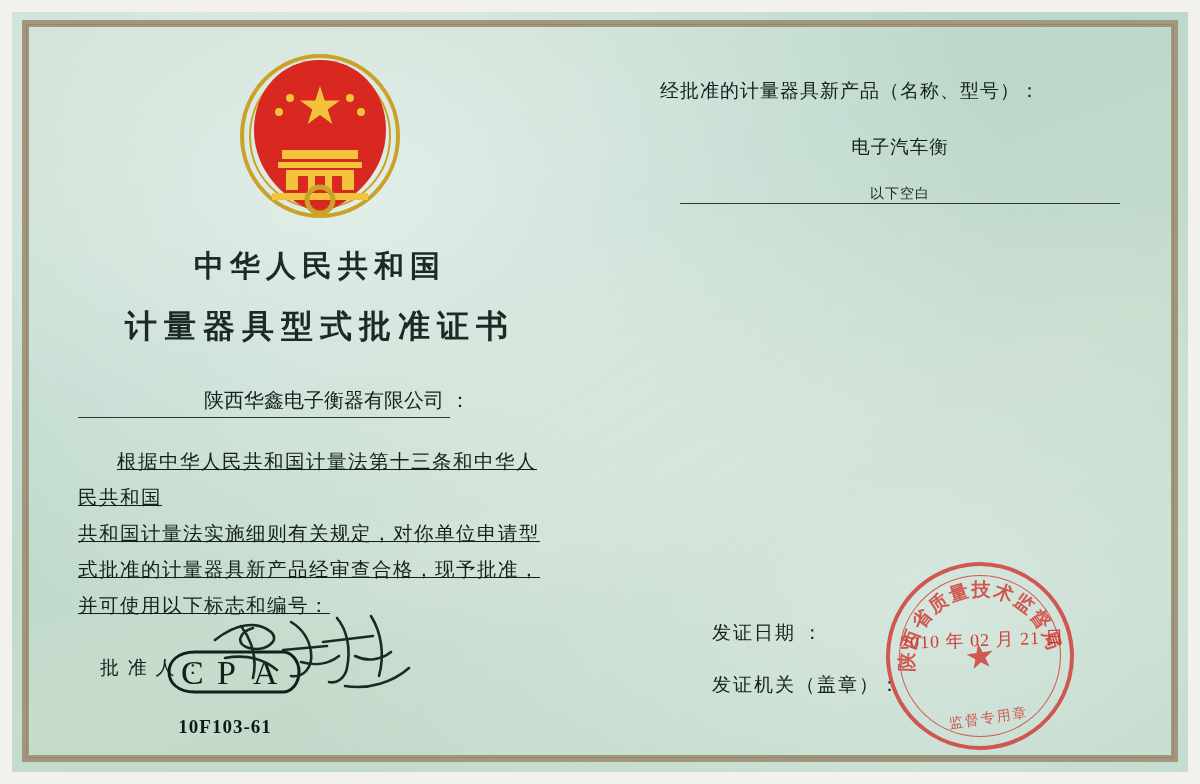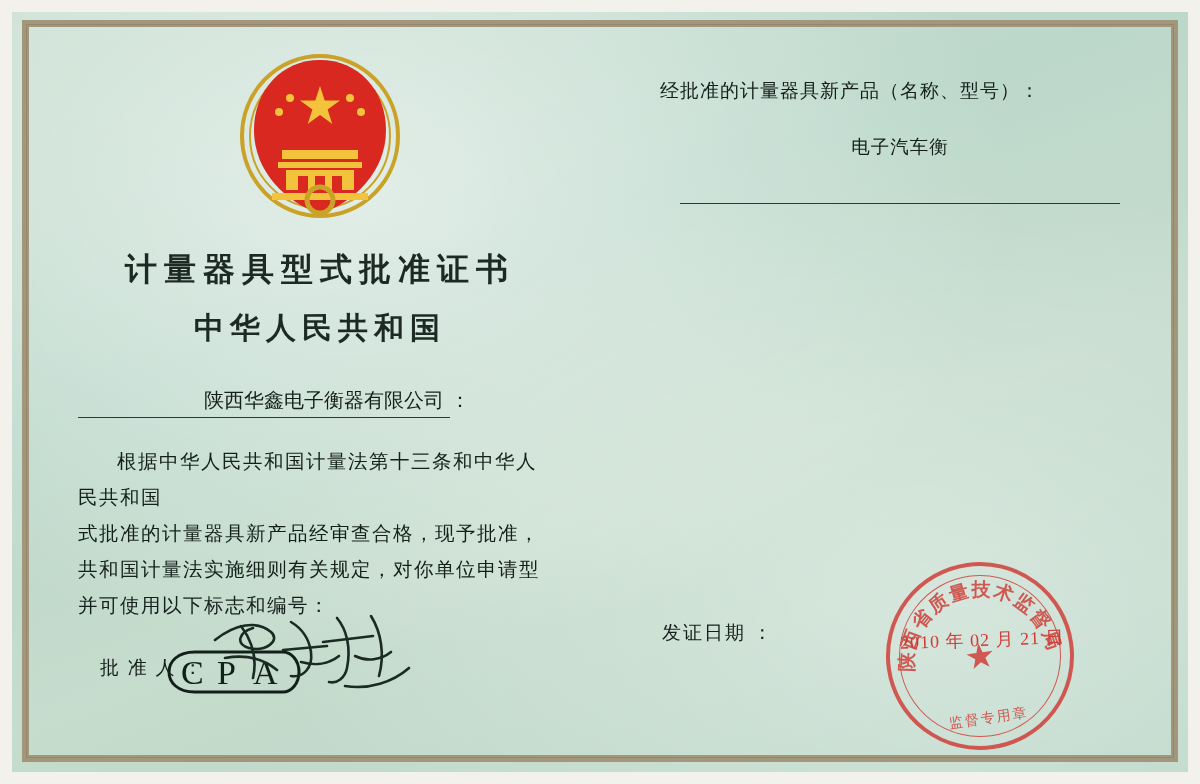--- a/index.html
+++ b/index.html
@@ -61,20 +61,21 @@
     text-align:right;
   }
   .addressee .colon{font-size:20px;}
 
   .body-text{
     margin-top:26px;
     font-size:19.5px;line-height:36px;color:#14201b;
     letter-spacing:1.5px;
     padding-left:18px;
     width:470px;
+    text-decoration:underline;
   }
   .body-text p{margin:0;}
   .body-text p.indent{text-indent:2em;}
 
   .cpa-wrap{
     margin-top:22px;text-align:center;width:330px;
   }
   .cpa-mark{
     display:inline-block;position:relative;width:120px;height:44px;
   }
@@ -104,21 +105,21 @@
     margin-top:26px;position:relative;height:26px;
   }
   .blankline .rule{
     position:absolute;left:20px;right:20px;top:18px;border-bottom:1.4px solid #2c3a32;
   }
   .blankline .txt{
     position:absolute;left:0;right:0;top:0;text-align:center;font-size:14px;color:#1b2923;
   }
 
   .issue{
-    position:absolute;left:662px;top:620px;font-size:19px;color:#14201b;letter-spacing:2px;
+    position:absolute;left:712px;top:620px;font-size:19px;color:#14201b;letter-spacing:2px;
   }
   .issue .row{margin-bottom:26px;white-space:nowrap;}
 
   
   .seal{
     position:absolute;left:886px;top:562px;width:180px;height:180px;
     border:4px solid #cf3a34;border-radius:50%;
     opacity:.82;
     transform:rotate(-8deg);
     color:#cf3a34;
@@ -176,43 +177,44 @@
         <rect x="66" y="120" width="68" height="20" fill="#f2c33b"></rect>
         <rect x="78" y="126" width="10" height="14" fill="#d8281f"></rect>
         <rect x="95" y="126" width="10" height="14" fill="#d8281f"></rect>
         <rect x="112" y="126" width="10" height="14" fill="#d8281f"></rect>
         <rect x="52" y="143" width="96" height="7" fill="#f2c33b"></rect>
 
         <circle cx="100" cy="150" r="13" fill="none" stroke="#caa227" stroke-width="5"></circle>
       </svg>
     </div>
 
+    <div class="title-cn title-1">中华人民共和国</div>
     <div class="title-cn title-2">计量器具型式批准证书</div>
-    <div class="title-cn title-1">中华人民共和国</div>
 
     <div class="addressee">
       <span class="name">陕西华鑫电子衡器有限公司</span><span class="colon">：</span>
     </div>
 
     <div class="body-text">
       <p class="indent">根据中华人民共和国计量法第十三条和中华人民共和国</p>
+      <p>共和国计量法实施细则有关规定，对你单位申请型</p>
       <p>式批准的计量器具新产品经审查合格，现予批准，</p>
-      <p>共和国计量法实施细则有关规定，对你单位申请型</p>
       <p>并可使用以下标志和编号：</p>
     </div>
 
     <div class="cpa-wrap">
       <div class="cpa-mark">
         <svg viewBox="0 0 140 52" width="140" height="52" aria-hidden="true">
           <path d="M30 6 C12 6 4 16 4 26 C4 36 12 46 30 46 L118 46 C126 46 134 38 134 26 C134 14 126 6 118 6 Z" fill="none" stroke="#12201a" stroke-width="3"></path>
           <text x="16" y="38" font-family="Liberation Serif, serif" font-size="34" fill="#12201a">C</text>
           <text x="52" y="38" font-family="Liberation Serif, serif" font-size="34" fill="#12201a">P</text>
           <text x="88" y="38" font-family="Liberation Serif, serif" font-size="34" fill="#12201a">A</text>
         </svg>
       </div>
+      <div class="cpa-code">10F103-61</div>
     </div>
   </div>
 
   <div class="approver">批 准 人 ：</div>
 
   <div class="signature">
     <svg viewBox="0 0 230 110" width="230" height="110" aria-hidden="true">
       <g fill="none" stroke="#1b2a22" stroke-width="2.6" stroke-linecap="round">
         <path d="M10 42 C30 26 52 22 66 34 C76 43 60 54 44 50 C30 46 34 34 48 30"></path>
         <path d="M20 60 C42 56 60 62 72 72"></path>
@@ -229,26 +231,28 @@
     </svg>
   </div>
 
   <div class="right">
     <div class="head">经批准的计量器具新产品（名称、型号）：</div>
 
     <div class="prod">
       <div class="line">电子汽车衡</div>
       <div class="blankline">
         <div class="rule"></div>
+        <div class="txt">以下空白</div>
       </div>
     </div>
   </div>
 
   <div class="issue">
     <div class="row">发证日期 ：</div>
+    <div class="row">发证机关（盖章）：</div>
   </div>
 
   <div class="seal">
     <div class="ring"></div>
     <svg class="arc" viewBox="0 0 180 180" aria-hidden="true">
       <defs>
         <path id="arcpath" d="M 22 98 A 68 68 0 0 1 158 98"></path>
       </defs>
       <text>
         <textPath href="#arcpath" startOffset="50%" text-anchor="middle" id="seal-arc-label">陕西省质量技术监督局</textPath>

